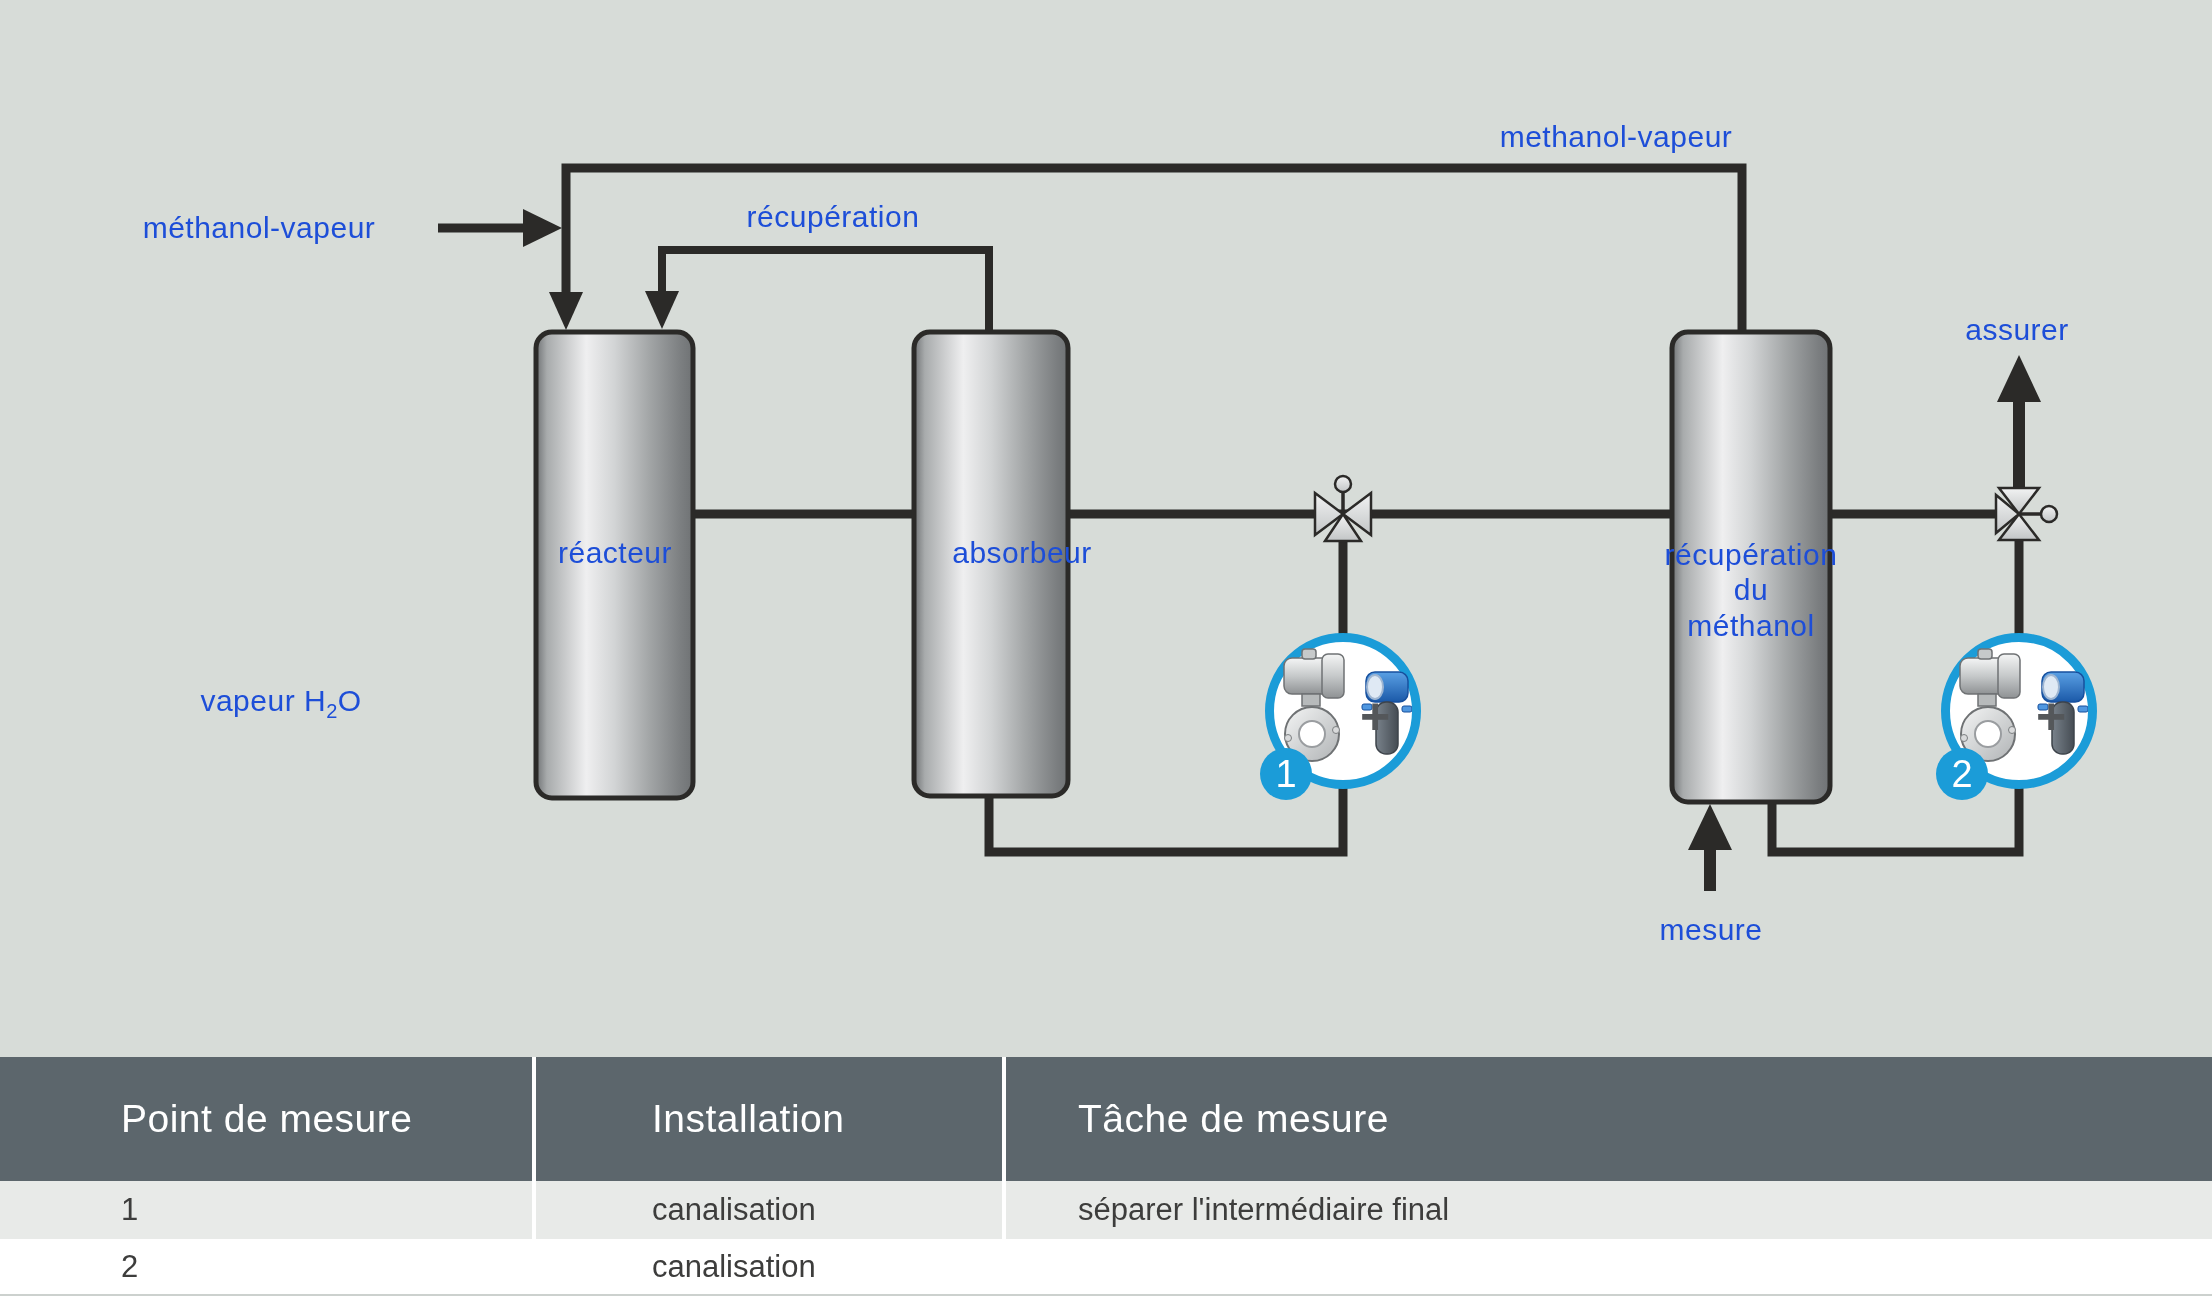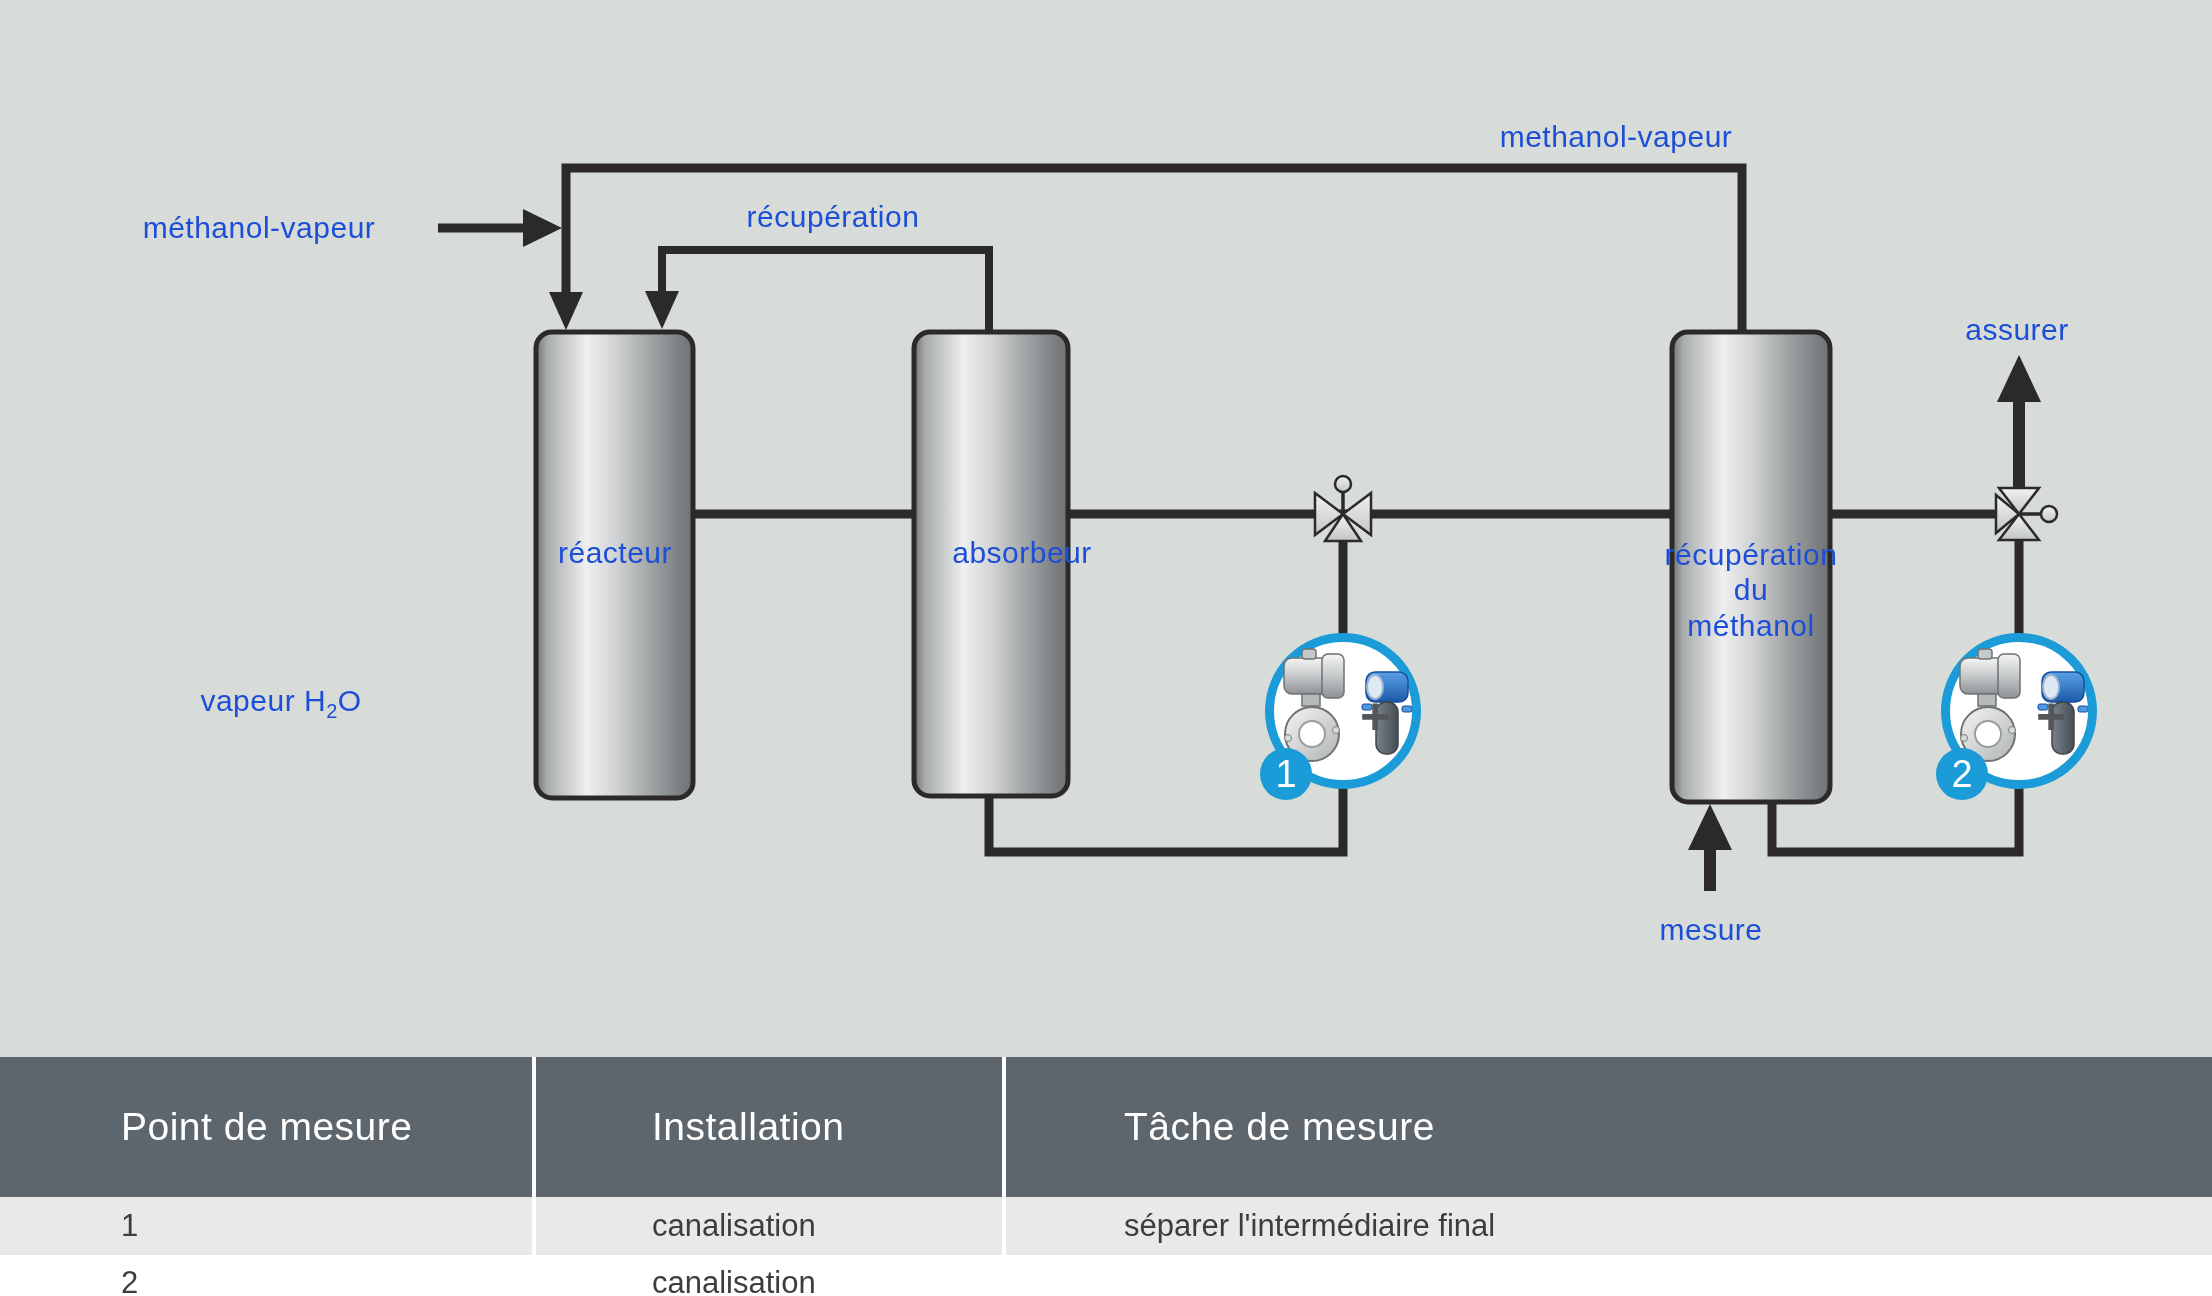--- a/index.html
+++ b/index.html
@@ -28,22 +28,22 @@
     position:absolute;left:-14px;top:106px;width:52px;height:52px;border-radius:50%;
     background:#1b9cd8;color:#ffffff;font-size:38px;
     display:flex;align-items:center;justify-content:center;
   }
   
   .mtable{position:absolute;left:0;top:1057px;width:2212px;}
   .trow{display:grid;grid-template-columns:536px 470px 1206px;}
   .cell{box-sizing:border-box;display:flex;align-items:center;}
   .cell.c1{padding-left:121px;}
   .cell.c2{padding-left:116px;}
-  .cell.c3{padding-left:118px;}
-  .thead{height:140px;background:#5c666c;color:#ffffff;font-size:39px;letter-spacing:0.5px;}
+  .cell.c3{padding-left:72px;}
+  .thead{height:124px;background:#5c666c;color:#ffffff;font-size:39px;letter-spacing:0.5px;}
   .thead .cell{border-right:4px solid #ffffff;}
   .thead .cell:last-child{border-right:none;}
   .tbody1{height:58px;background:#e8eae8;color:#3d3d3c;font-size:31px;}
   .tbody1 .cell{border-right:4px solid #ffffff;}
   .tbody1 .cell:last-child{border-right:none;}
   .tbody2{height:55px;background:#ffffff;color:#3d3d3c;font-size:31px;}
   .bstrip{height:10px;background:#ccd1ce;}
 </style>
 </head>
 <body>

